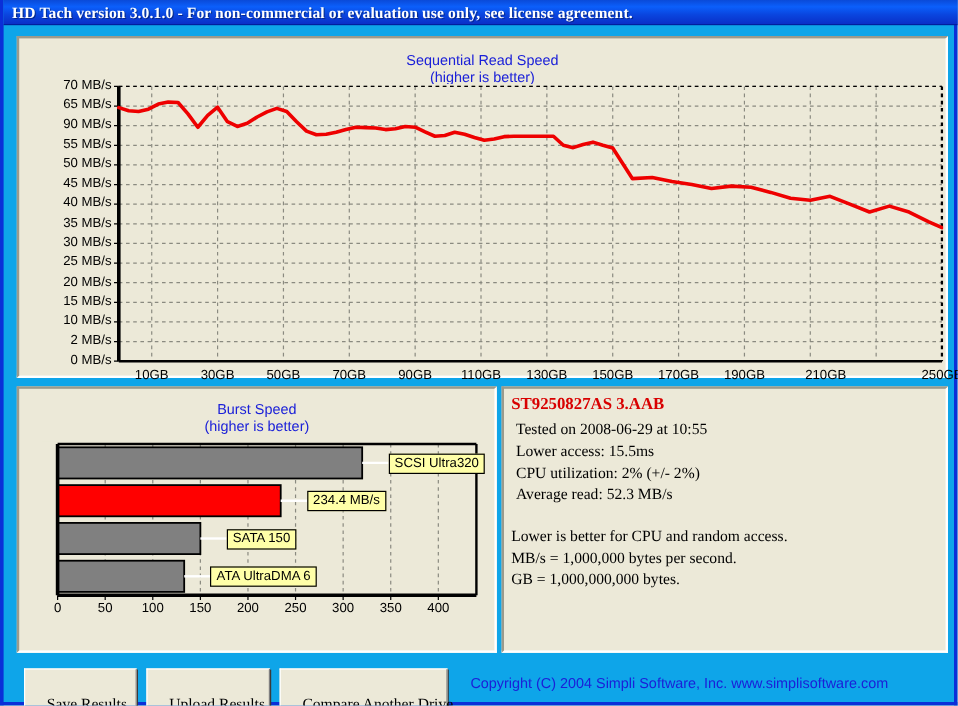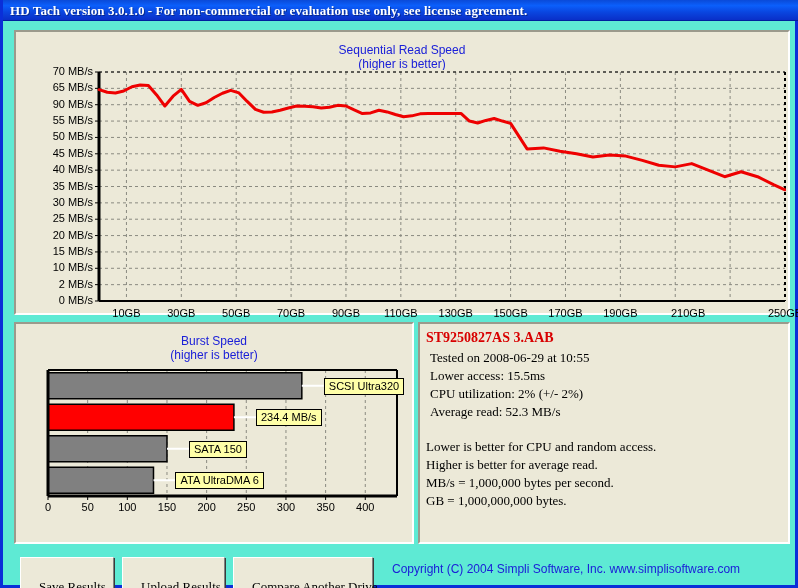--- a/index.html
+++ b/index.html
@@ -8,21 +8,21 @@
   }
   body {
     width: 798px; height: 588px;
     font-family: "Liberation Sans", sans-serif;
     overflow: hidden;
     position: relative;
   }
   .app-window {
     position: absolute; left: 0; top: 0;
     width: 798px; height: 588px;
-    background: #5eead4;
+    background: #0ea5e9;
     box-sizing: border-box;
     border-left: 3px solid #0a2fd8;
     border-right: 3px solid #0a2fd8;
     border-bottom: 3px solid #0a2fd8;
     border-top: 0;
   }
   
   .titlebar {
     position: absolute; left: 0; top: 0;
     width: 798px; height: 21px;
@@ -326,21 +326,20 @@
 
   <div class="panel" id="info-panel">
     <div id="info-inner">
       <div class="info-drive">ST9250827AS 3.AAB</div>
       <div class="info-line">Tested on 2008-06-29 at 10:55</div>
       <div class="info-line">Lower access: 15.5ms</div>
       <div class="info-line">CPU utilization: 2% (+/- 2%)</div>
       <div class="info-line">Average read: 52.3 MB/s</div>
       <div class="info-gap"></div>
       <div class="info-note">Lower is better for CPU and random access.</div>
-      <div class="info-note">Higher is better for average read.</div>
       <div class="info-note">MB/s = 1,000,000 bytes per second.</div>
       <div class="info-note">GB = 1,000,000,000 bytes.</div>
     </div>
   </div>
 
   <button class="btn" id="btn-save"><u>S</u><span>ave Results</span></button>
   <button class="btn" id="btn-upload"><u>U</u><span>pload Results</span></button>
   <button class="btn" id="btn-compare"><u>C</u><span>ompare Another Drive</span></button>
 
   <div id="copyright">Copyright (C) 2004 Simpli Software, Inc. www.simplisoftware.com</div>

